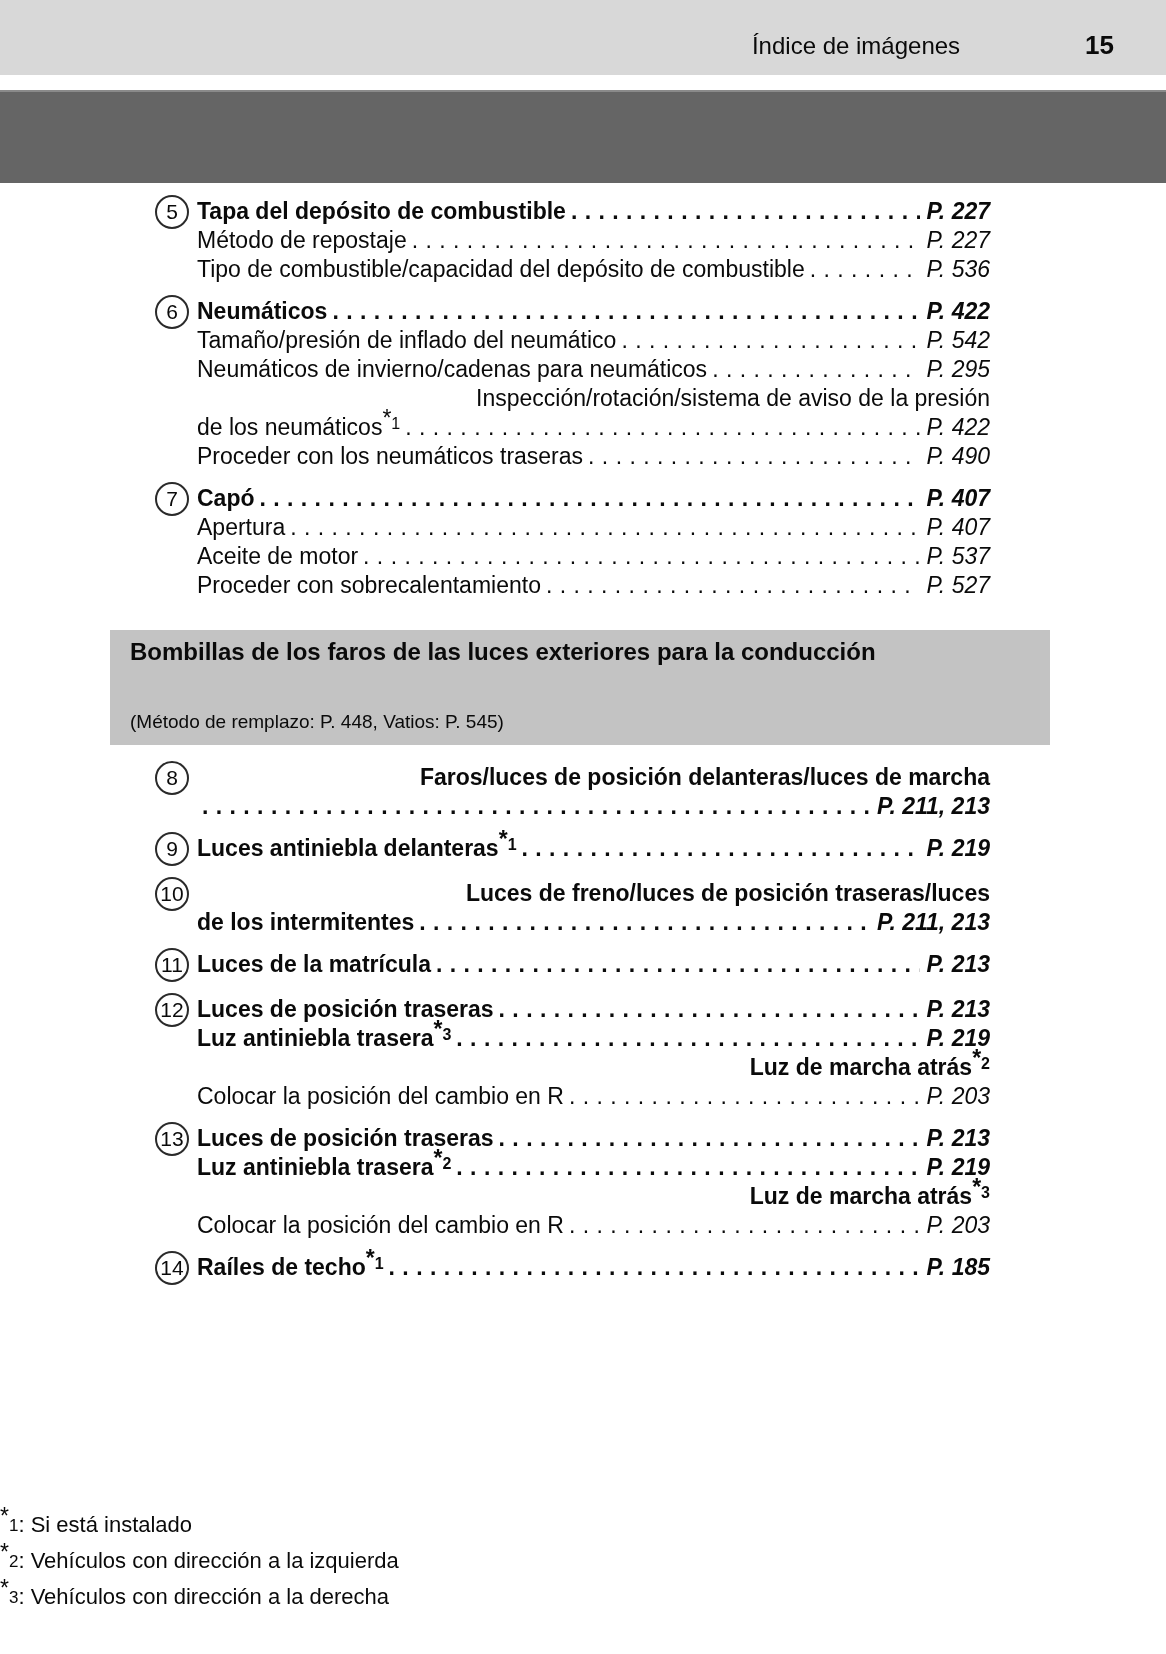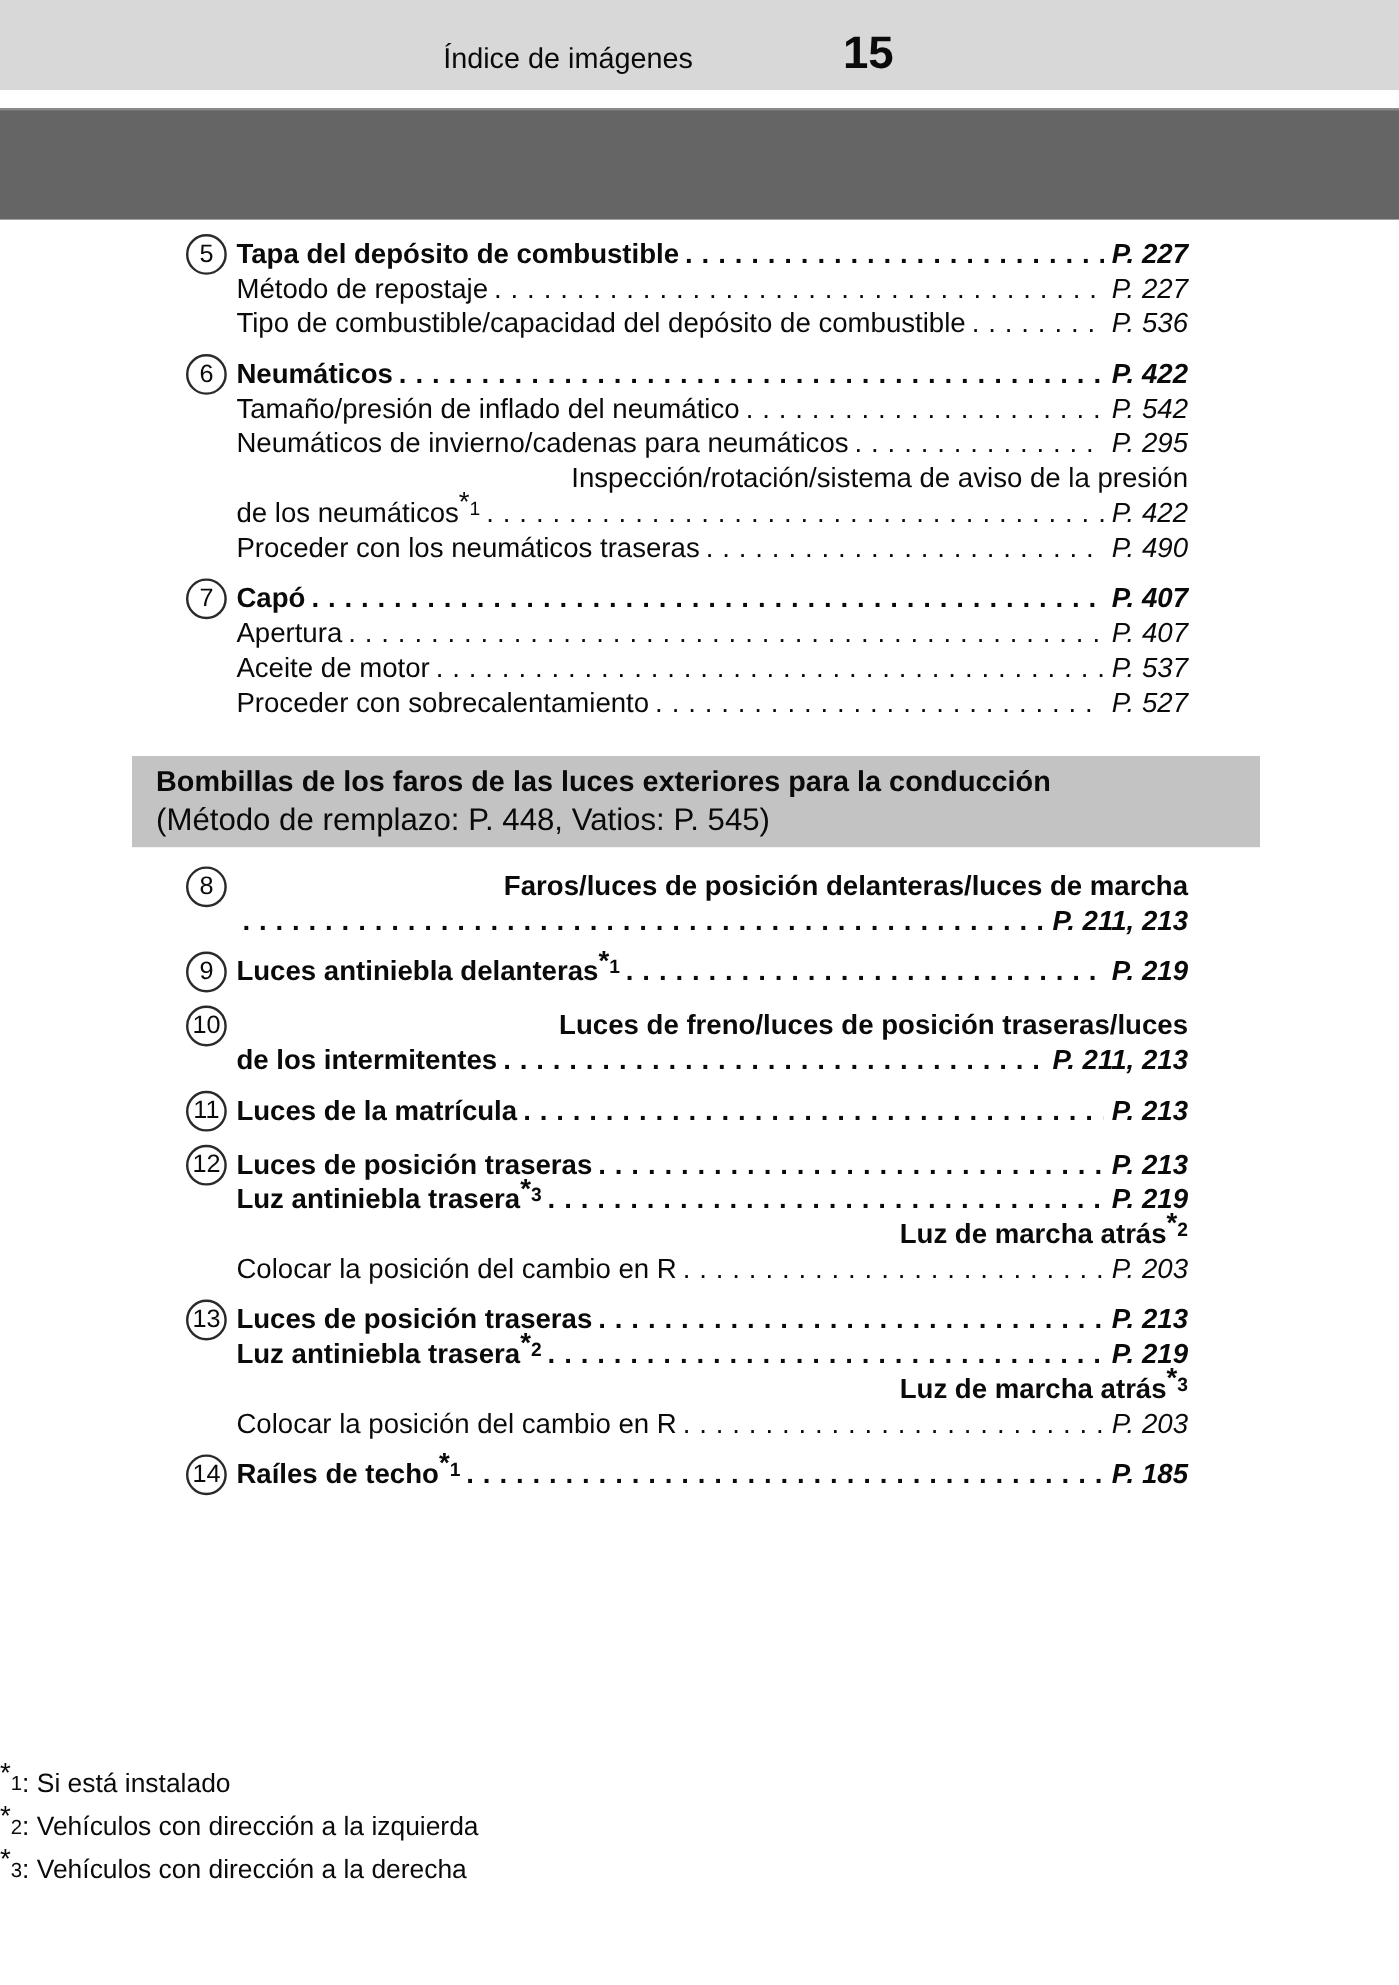--- a/index.html
+++ b/index.html
@@ -10,27 +10,27 @@
     font-family:"Liberation Sans", sans-serif;
     color:#0a0a0a;
     overflow:hidden;
   }
   
   .header{
     height:75px;
     background:#d8d8d8;
     display:flex;
     align-items:baseline;
-    justify-content:center;
+    justify-content:flex-end;
     padding-right:52px;
     box-sizing:border-box;
   }
   .header-inner{display:flex;align-items:baseline;margin-top:28px;}
   .header-title{font-size:24px;line-height:30px;margin-right:125px;}
-  .header-pagenum{font-size:38px;font-weight:bold;line-height:34px;}
+  .header-pagenum{font-size:26px;font-weight:bold;line-height:34px;}
   
   .dark-band{
     height:93px;
     background:#656565;
     margin-top:15px;
     border-top:2px solid #8a8a8a;
     box-sizing:border-box;
   }
   
   .content{margin-top:14px;}
@@ -77,21 +77,21 @@
   .sup-num{font-size:16px;vertical-align:6px;}
   
   .section-band{
     margin:30px 0 18px 110px;
     width:940px;
     background:#c3c3c3;
     padding:6px 20px 8px 20px;
     box-sizing:border-box;
   }
   .section-title{font-size:24px;font-weight:bold;line-height:32px;}
-  .section-subtitle{font-size:26px;line-height:30px;}
+  .section-subtitle{font-size:19px;line-height:30px;margin-top:39px;}
   
   .footnotes{
     margin-top:218px;
     margin-right:151px;
     text-align:left;
     font-size:22px;
     line-height:26px;
   }
   .fn-line{white-space:nowrap;}
   .fn-star{font-size:23px;vertical-align:8px;}

